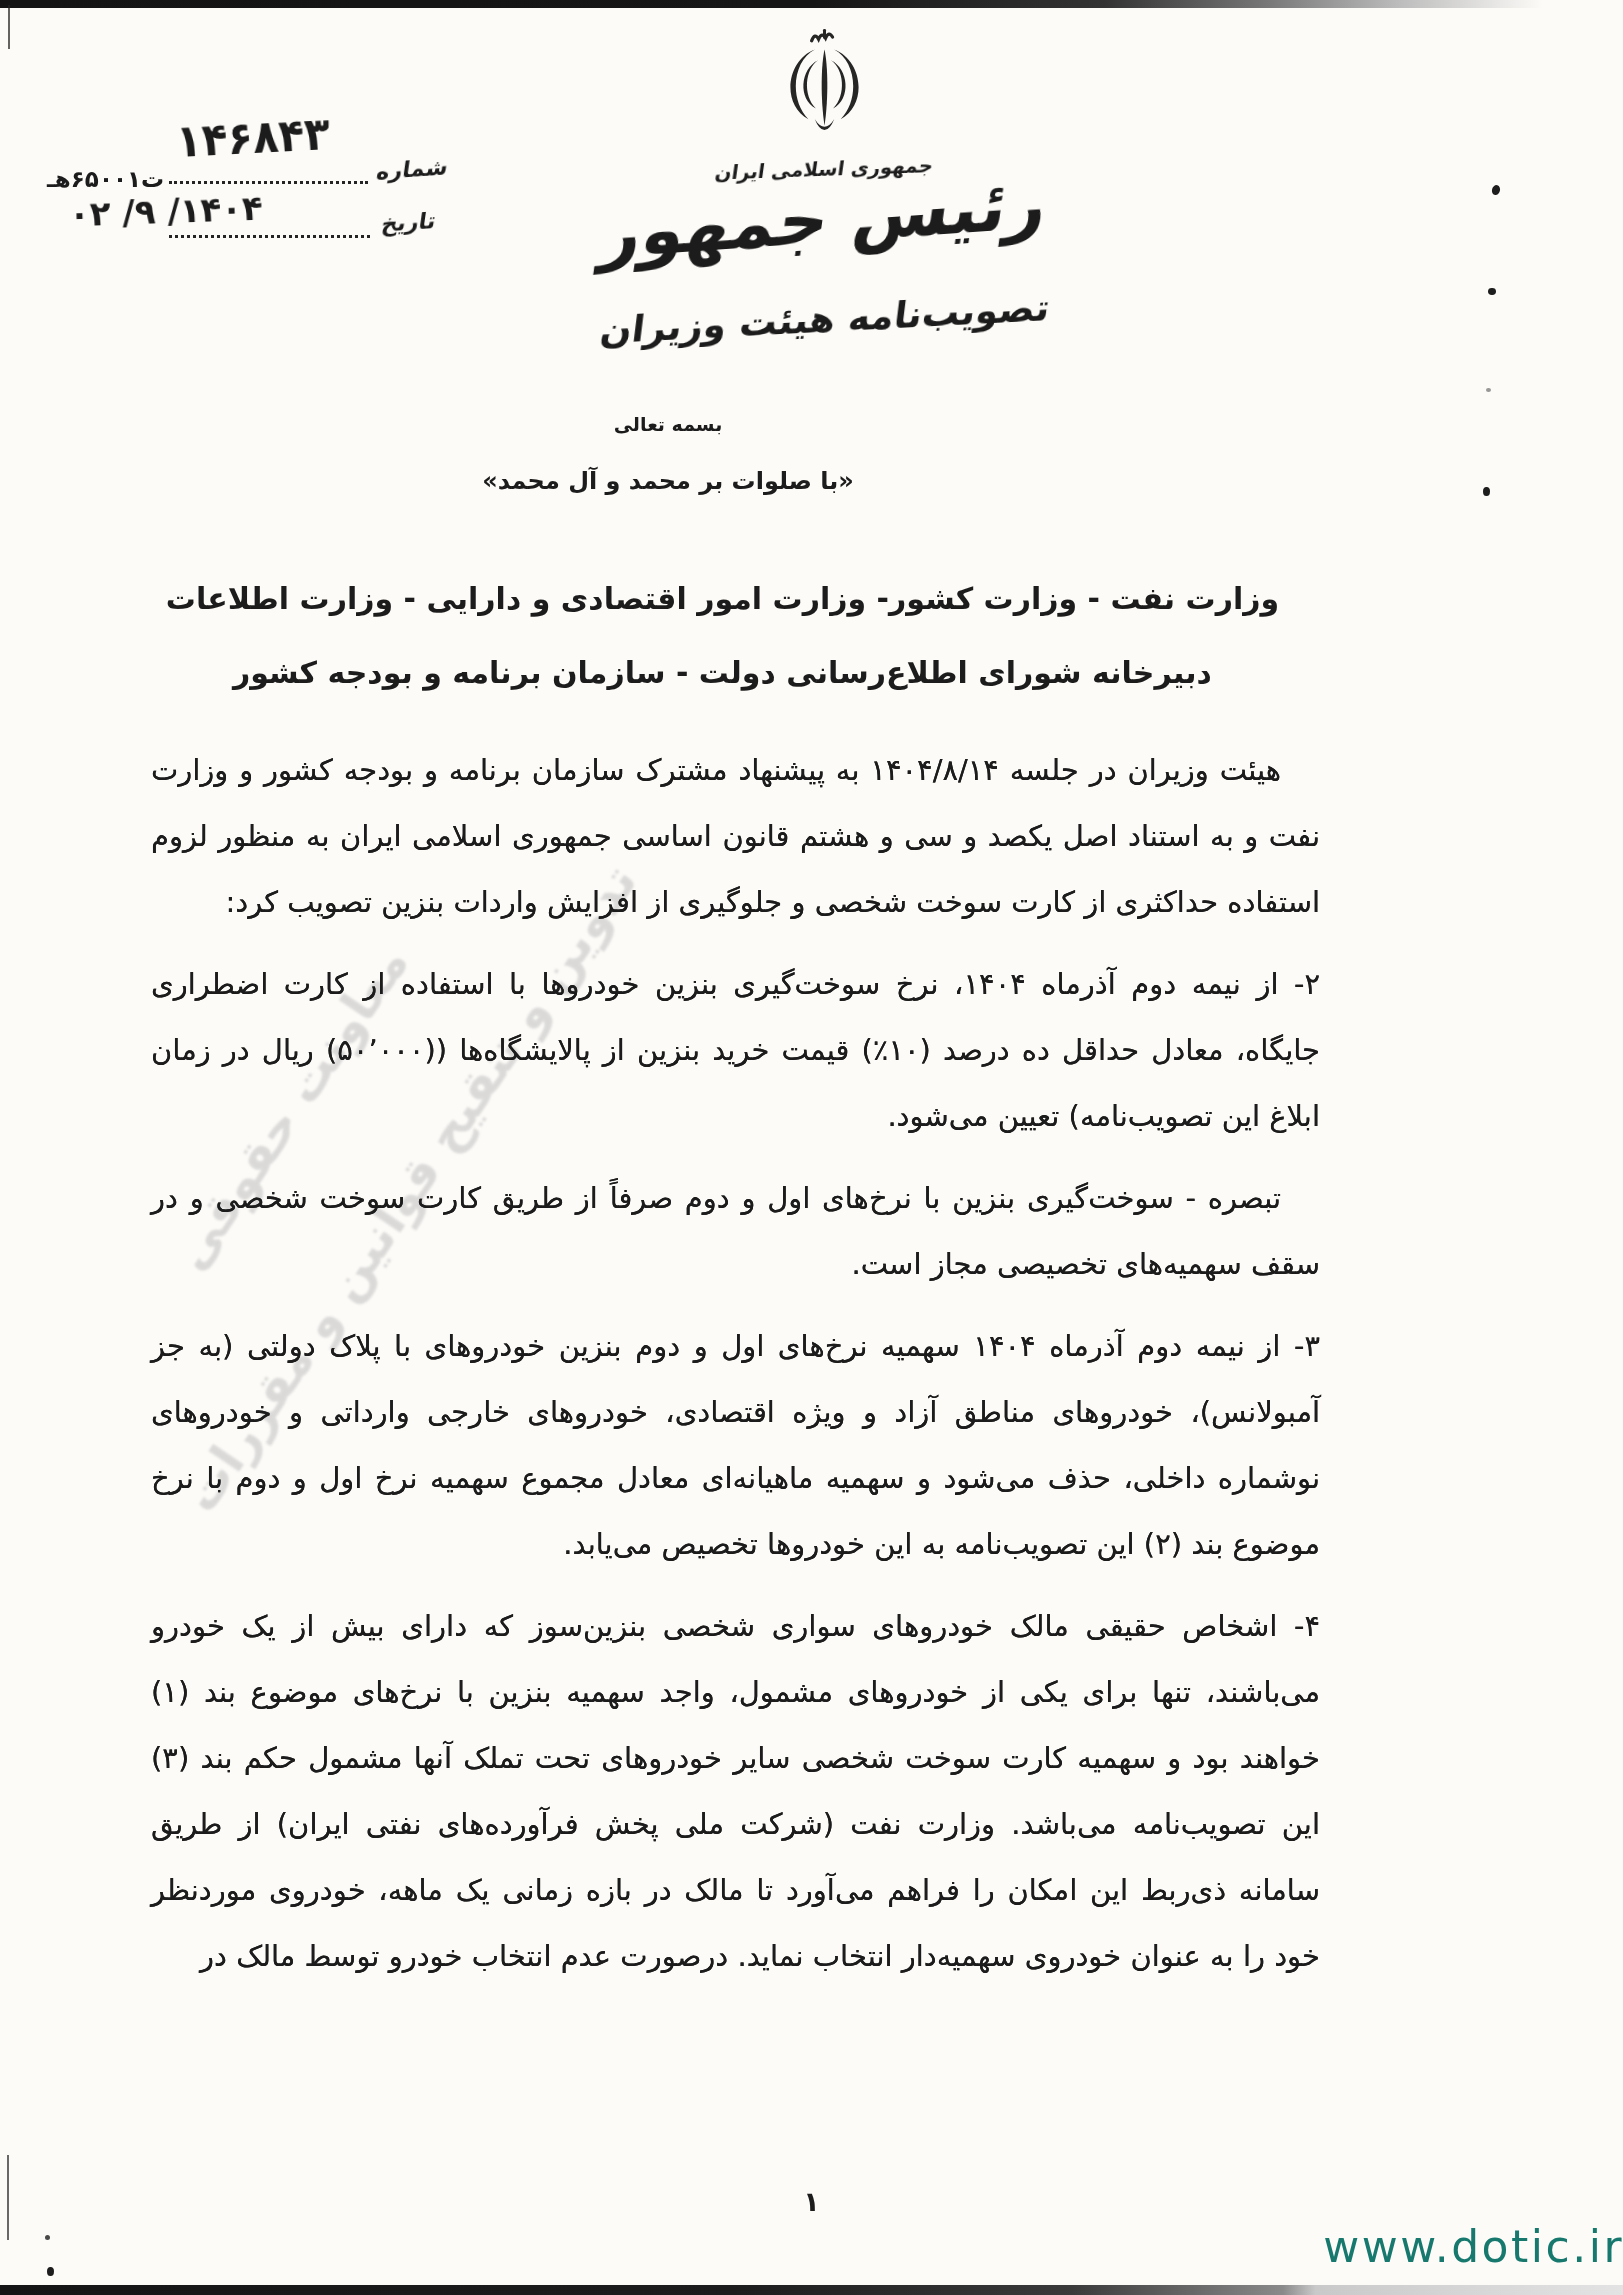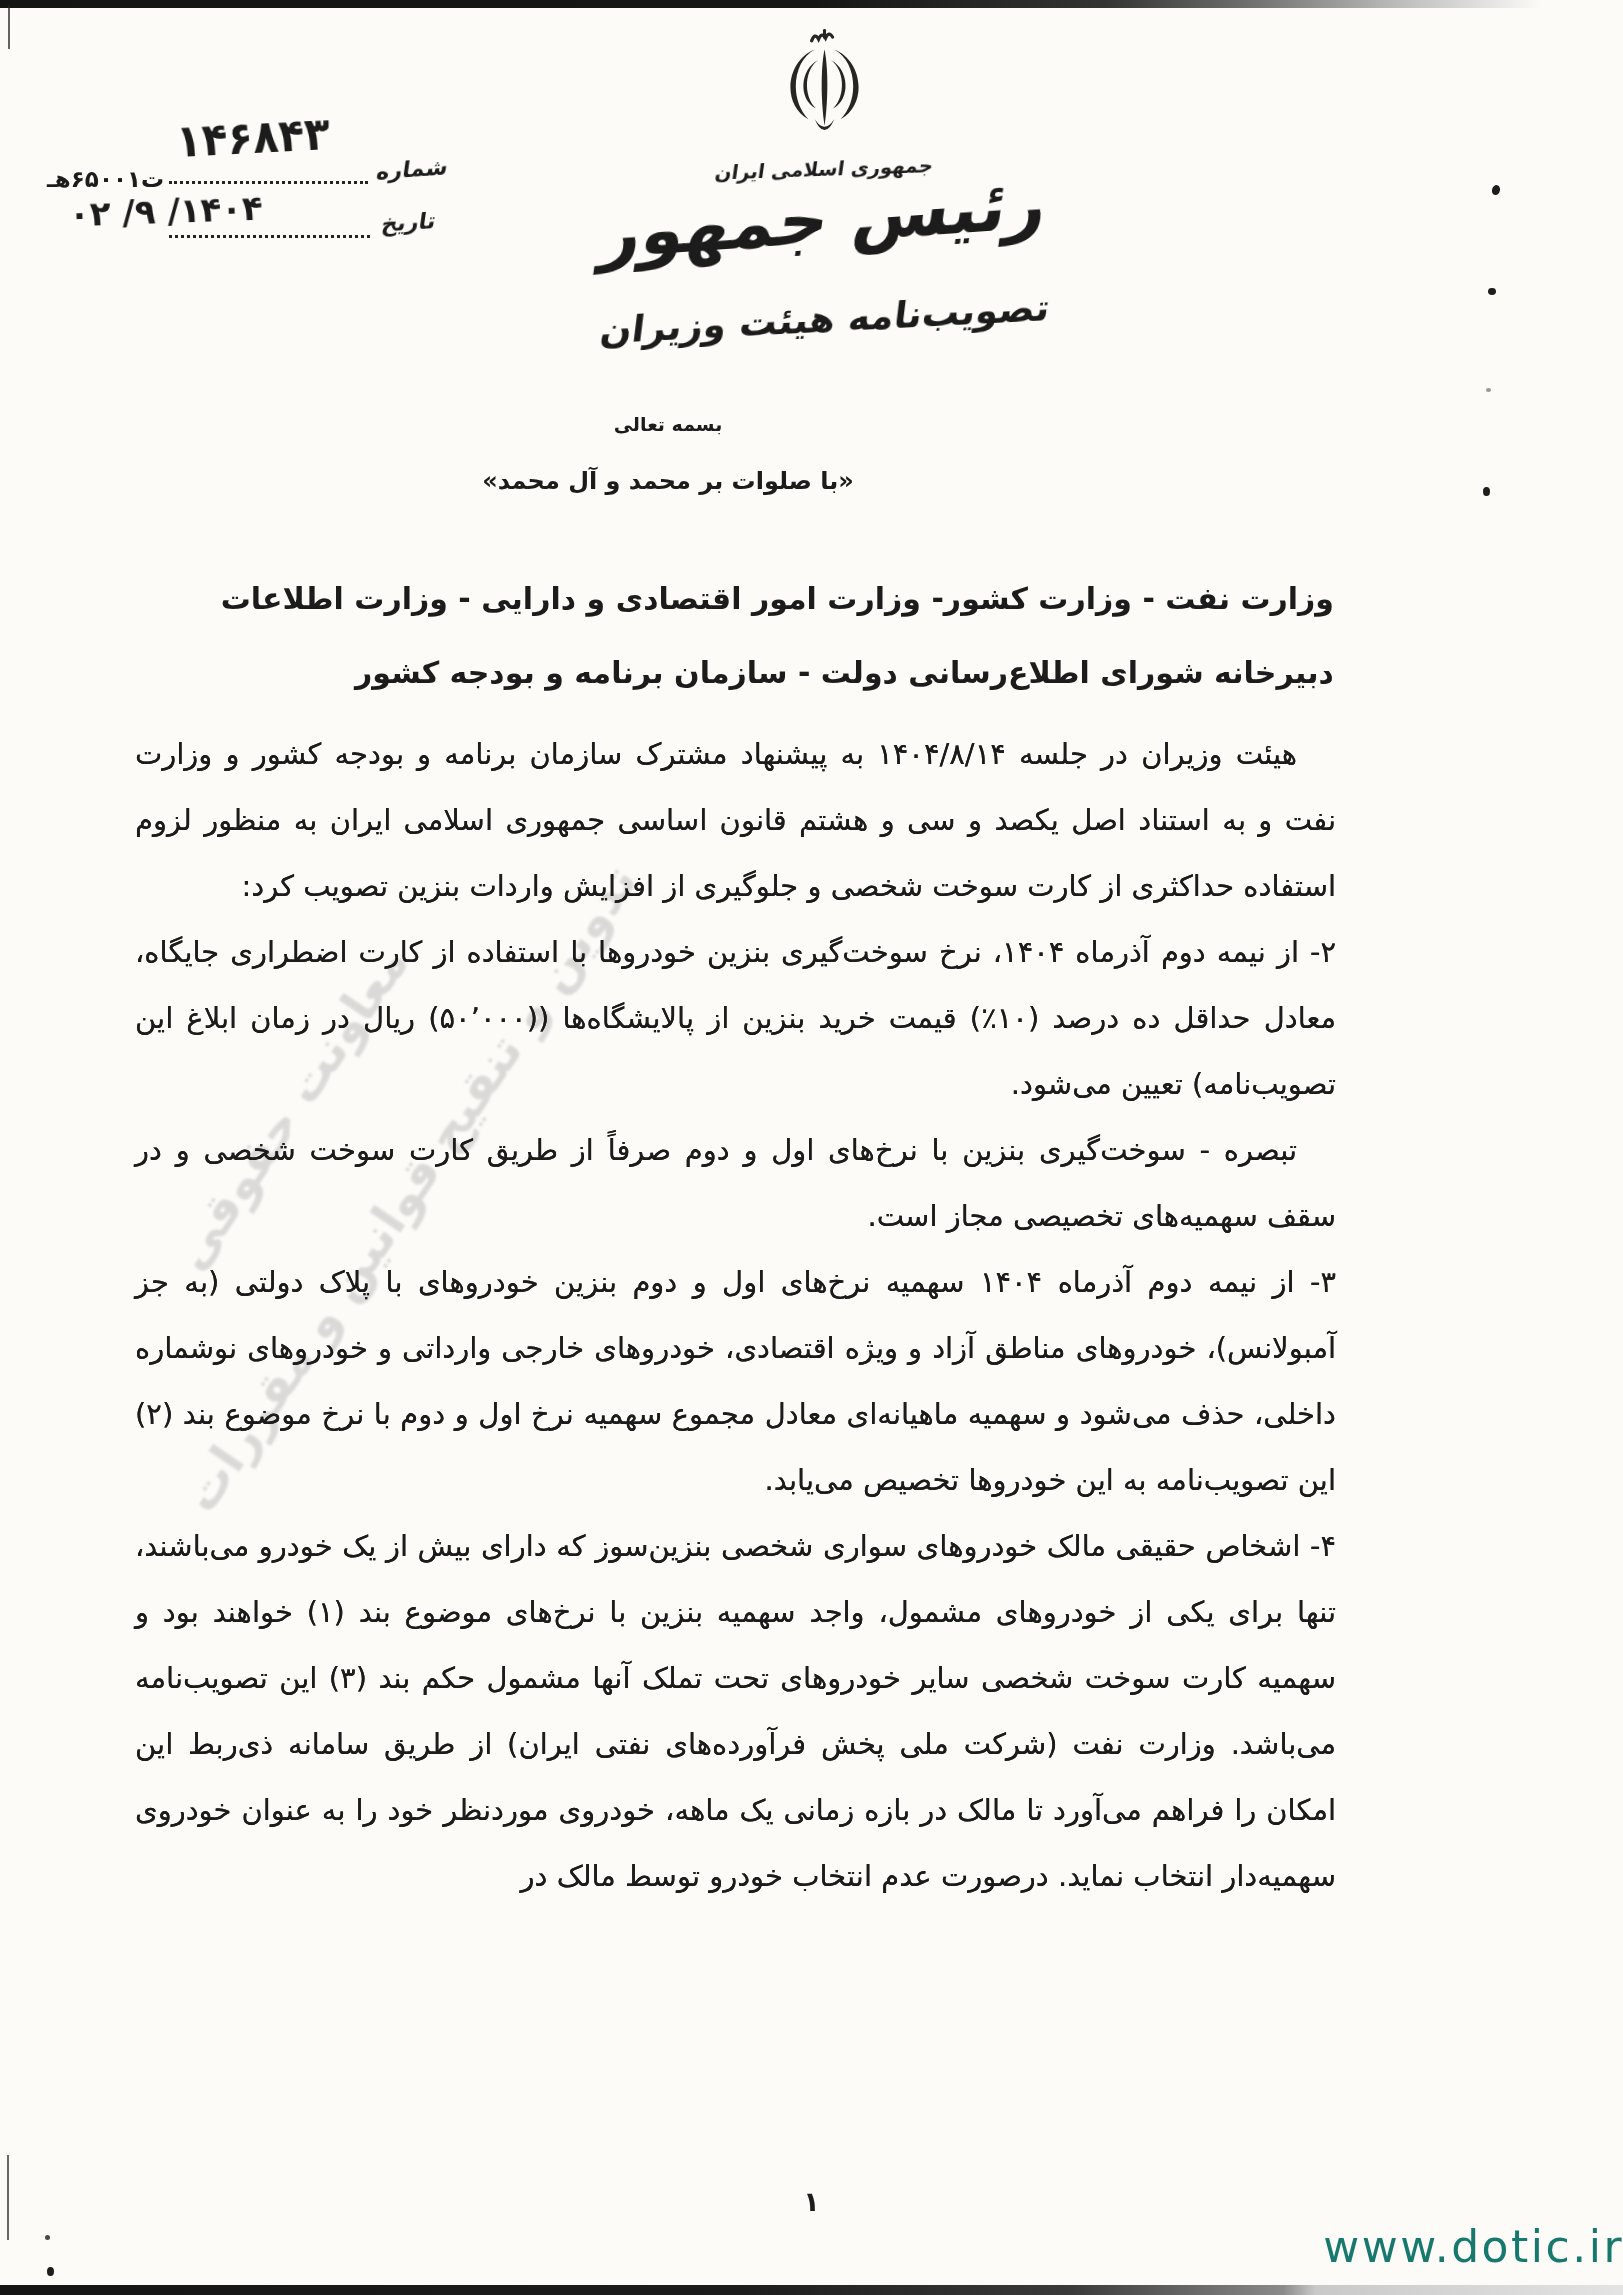--- a/index.html
+++ b/index.html
@@ -60,27 +60,27 @@
   .hw-number{position:absolute;left:176px;top:113px;font-size:42px;letter-spacing:7.6px;
     transform:rotate(-3deg) scaleY(1.08);}
   .hw-date{position:absolute;left:69px;top:191px;font-size:34px;letter-spacing:2.5px;
     transform:rotate(-2deg);}
   
   .bismillah{position:absolute;left:135px;top:413px;width:1066px;text-align:center;
     font-size:19px;font-weight:700;direction:rtl;filter:blur(0.2px);}
   .salutation{position:absolute;left:135px;top:467px;width:1066px;text-align:center;
     font-size:24px;font-weight:700;direction:rtl;filter:blur(0.2px);}
   
-  .addressees{position:absolute;left:133px;top:562px;width:1201px;
+  .addressees{position:absolute;left:122px;top:562px;width:1201px;text-align:center;
     direction:rtl;font-size:30px;font-weight:700;line-height:74px;filter:blur(0.2px);}
   
   .body-text{position:absolute;left:135px;top:721px;width:1201px;
     direction:rtl;text-align:justify;font-size:29px;line-height:66px;
     text-shadow:0 0 0.6px #1c1c1c;}
-  .body-text p{margin:0;}
+  .body-text p{margin:16px;}
   .p-indent{text-indent:39px;}
   .clause-1{margin-top:74px !important;}
   
   .page-number{position:absolute;left:761px;top:2186px;width:101px;text-align:center;
     font-size:27px;font-weight:700;direction:rtl;}
   .footer-url{position:absolute;left:0;top:2221px;width:1624px;text-align:right;
     font-size:44px;letter-spacing:2.5px;font-weight:500;filter:blur(0.3px);}
 </style>
 </head>
 <body>

